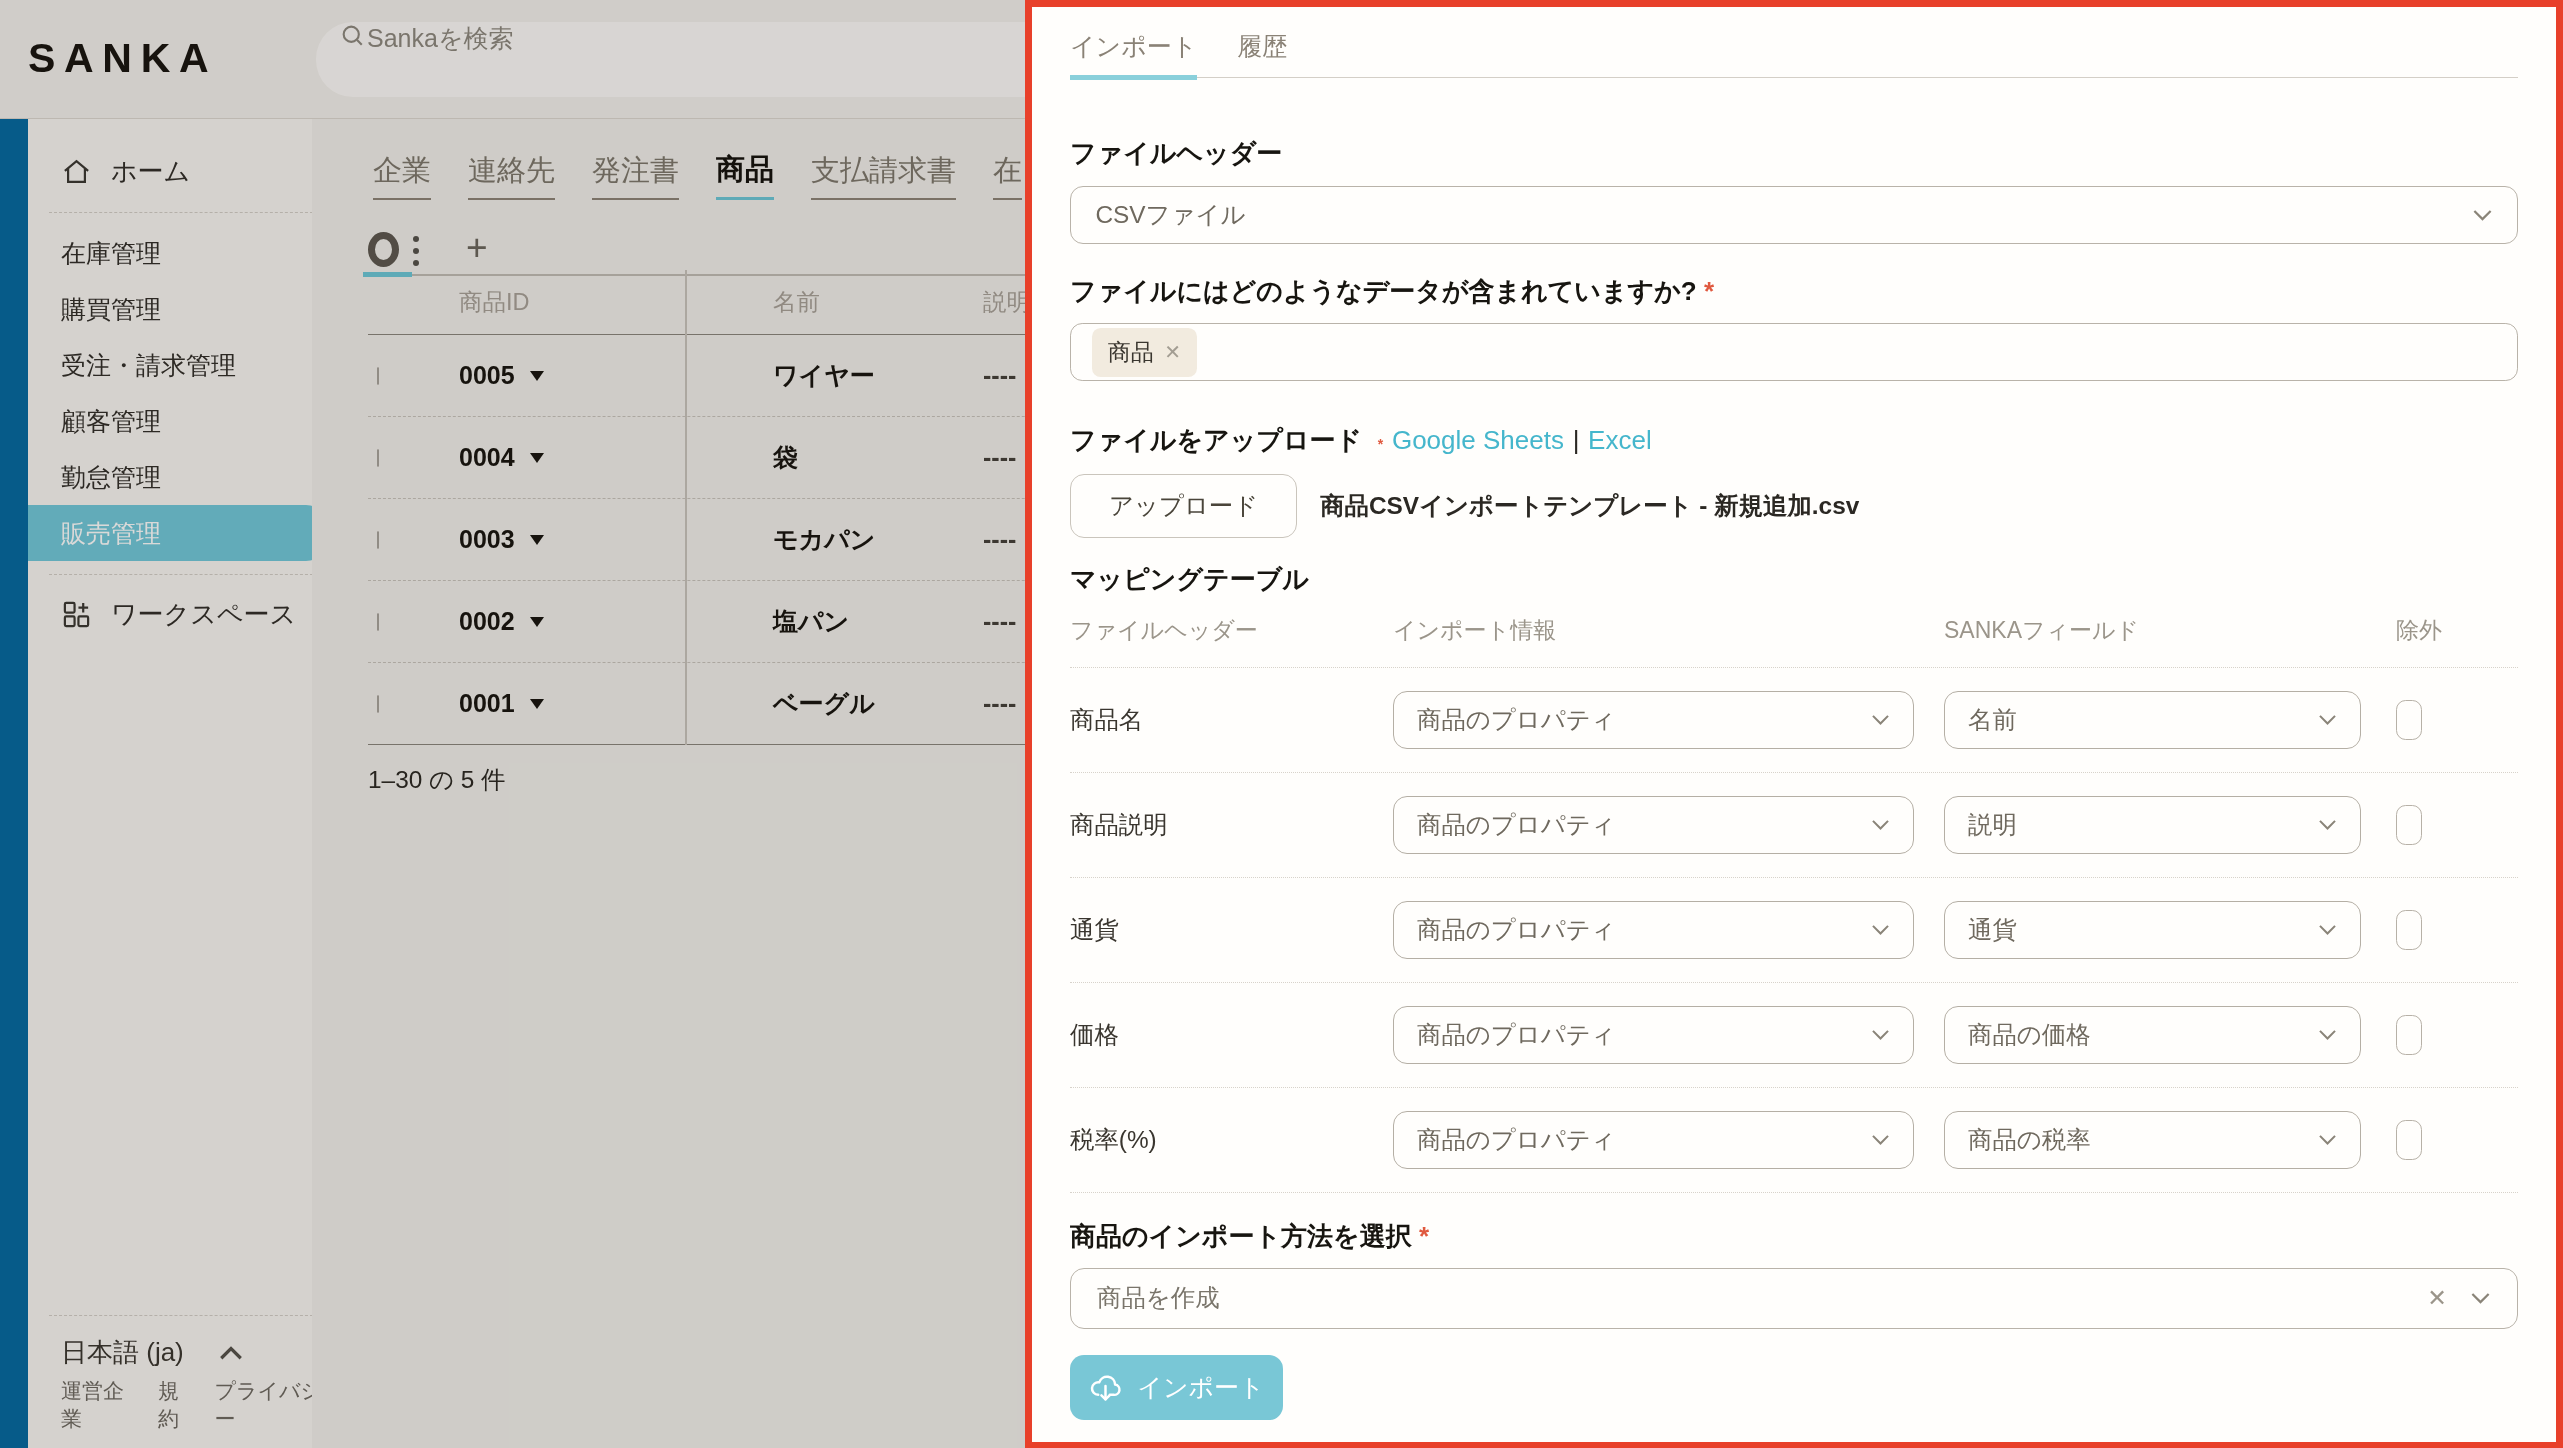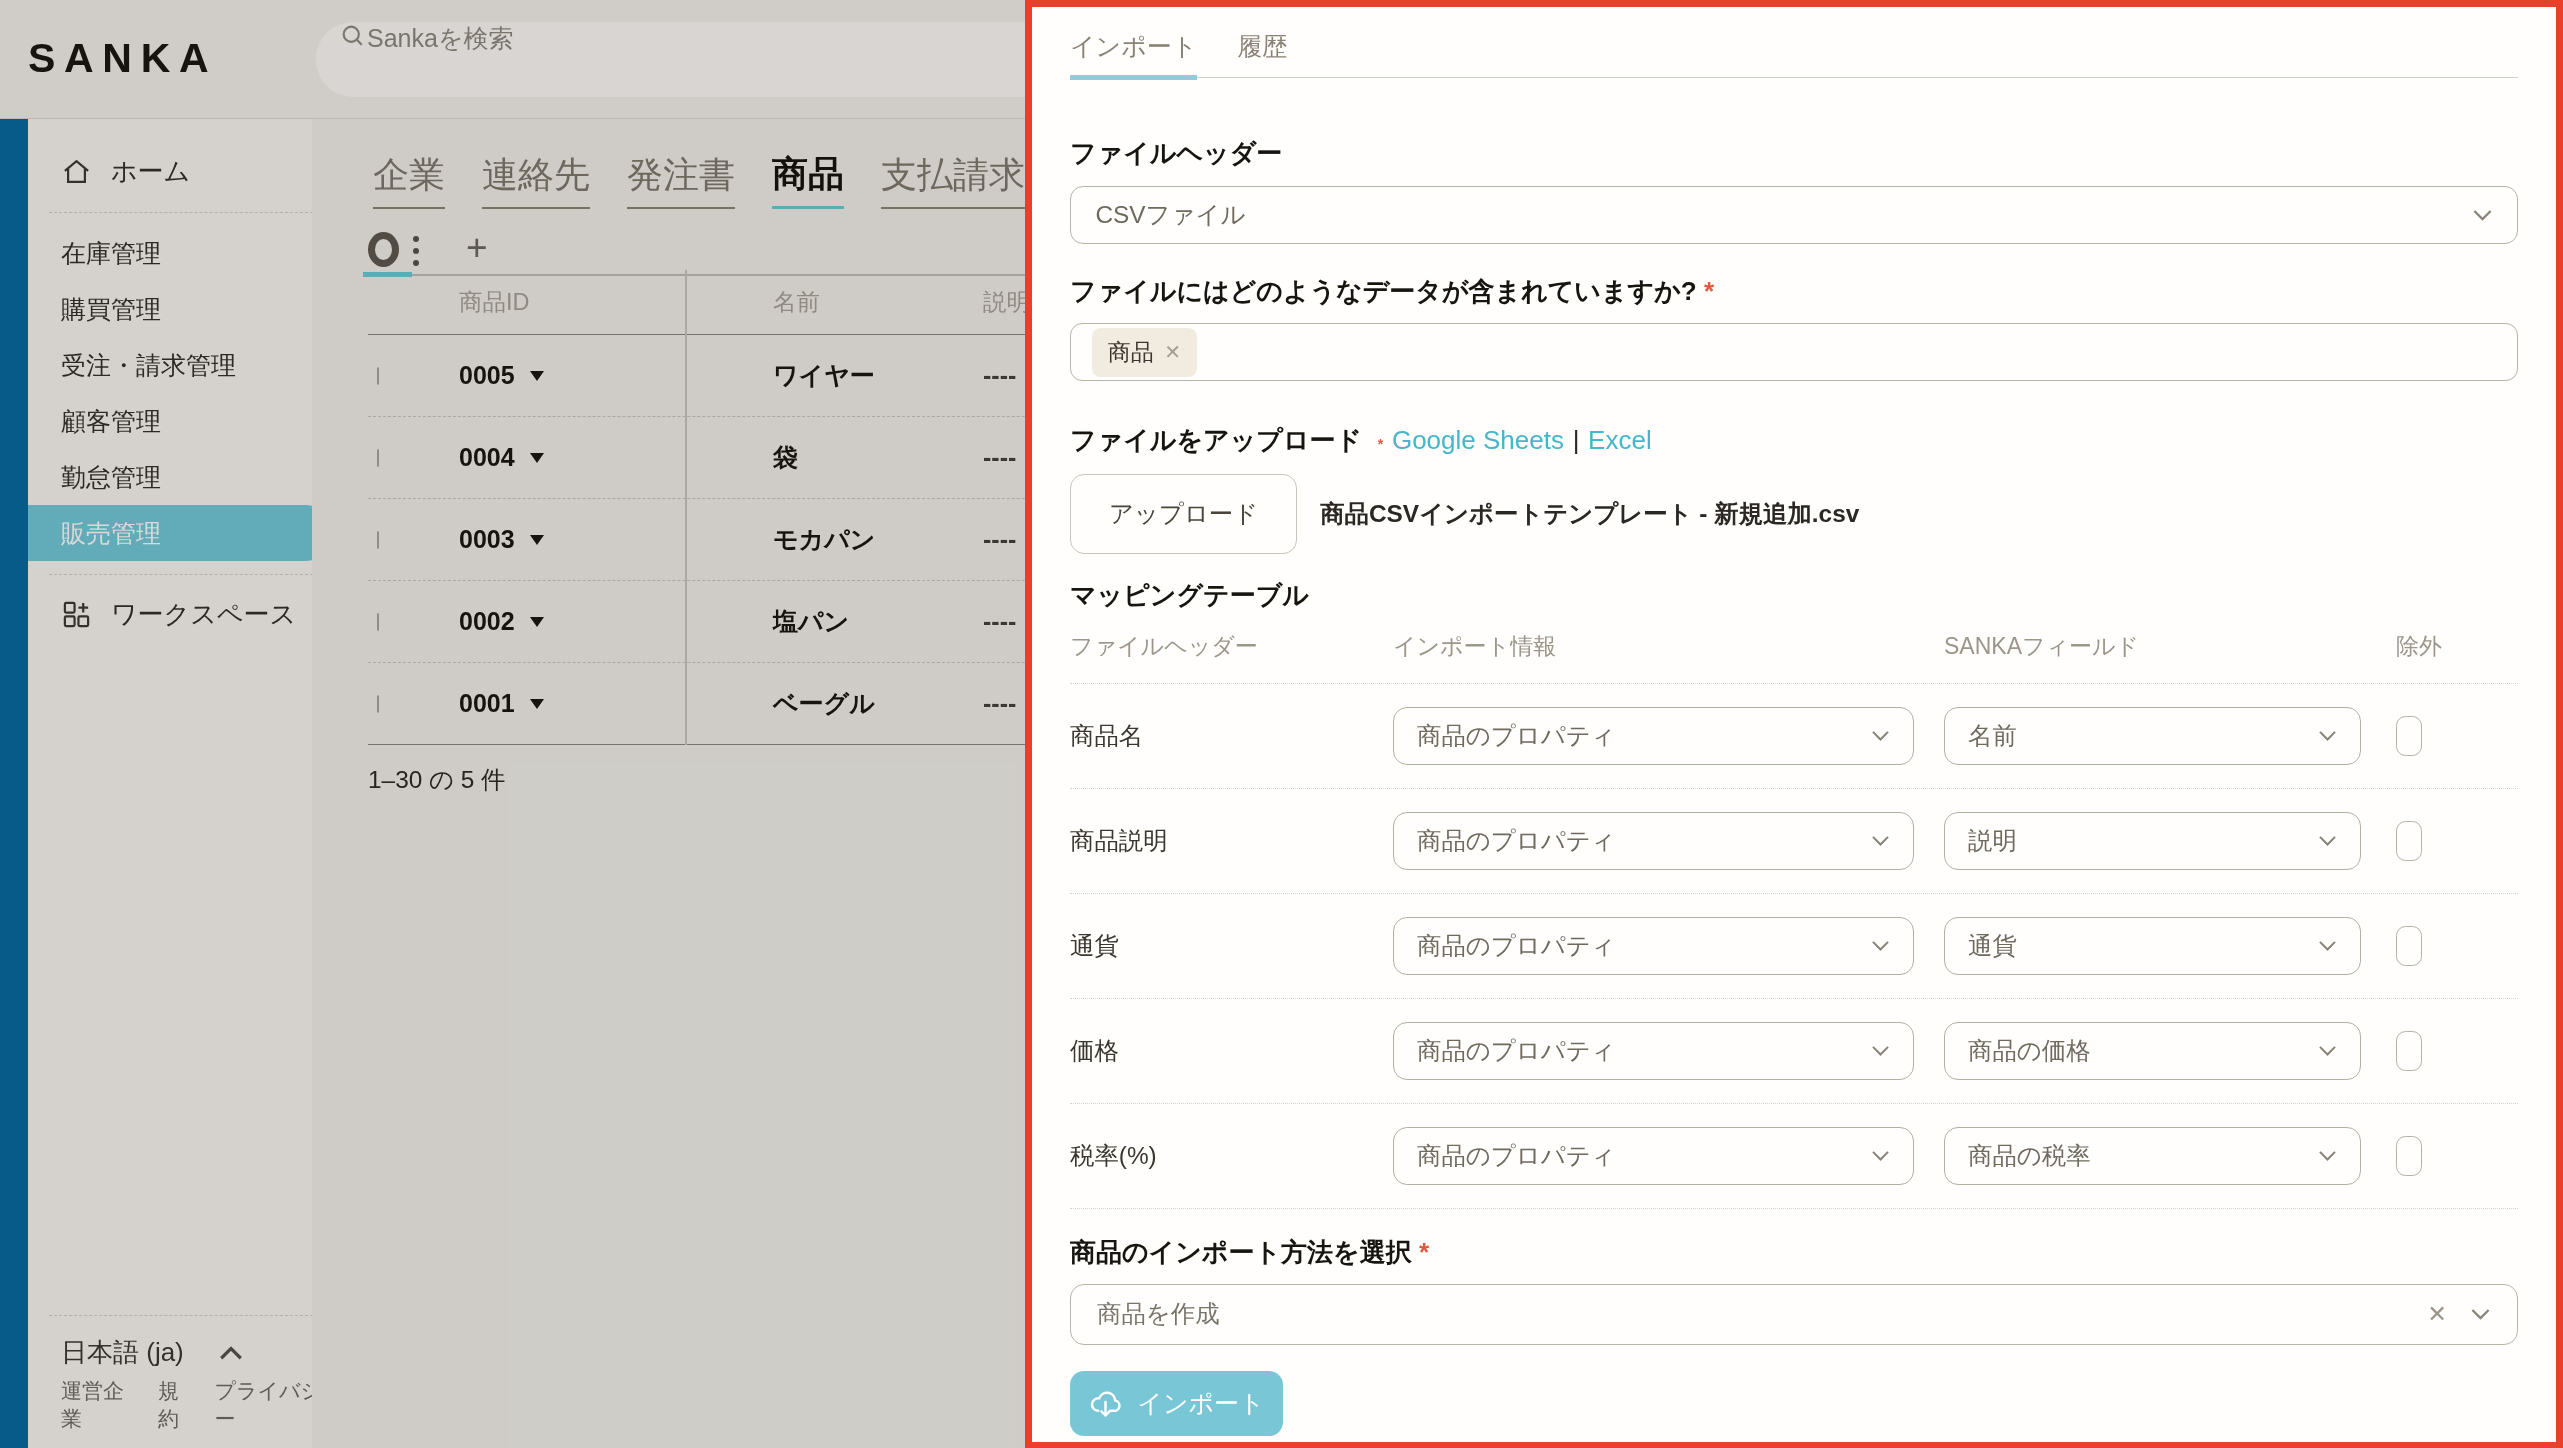--- a/index.html
+++ b/index.html
@@ -31,21 +31,21 @@
     margin-right:10.5px; }
   .side-bottom { position:absolute; left:0; right:0; bottom:0; padding:0 0 15.7px 0; }
   .lang-row { display:flex; align-items:center; gap:34px; padding-left:33px;
     height:49px; font-size:26px; color:#3a362f; }
   .legal-row { display:flex; gap:15.7px; padding-left:33px; font-size:21px; color:#6e6961; }
 
   
   .main { position:absolute; left:312px; top:119px; width:2251px; height:1330px;
     background:#f2f0ec; }
   .tabs { position:absolute; left:61px; top:31px; display:flex; gap:37px; align-items:flex-end; }
-  .tab { font-size:36px; color:#7e786d; padding-bottom:7px;
+  .tab { font-size:29px; color:#7e786d; padding-bottom:7px;
     border-bottom:2.6px solid #8d8478; cursor:pointer; white-space:nowrap; }
   .tab.active { color:#14110d; font-weight:700; border-bottom:3.5px solid #6cc8d8; }
   .minibar { position:absolute; left:56px; top:113px; width:1090px; height:38px; }
   .oicon { position:absolute; left:0; top:0; width:31px; height:35px;
     border:7.8px solid #5d5850; border-radius:50%; }
   .tealseg { position:absolute; left:-5.2px; top:40px; width:49px; height:5.2px; background:#6cc8d8; }
   .mline { position:absolute; left:44px; right:0; top:42px; height:1.7px; background:#c2bdb5; }
   .dots { position:absolute; left:45px; top:3.5px; display:flex; flex-direction:column; gap:6.1px; }
   .dots i { width:6.1px; height:6.1px; border-radius:50%; background:#55524c; }
   .plus { position:absolute; left:98px; top:-5.2px; font-size:37px; color:#6b665d; font-weight:400; }
@@ -87,21 +87,21 @@
   .tagfield { margin-top:14px; height:58px; border:1.7px solid #b9b3a9; border-radius:12.2px;
     display:flex; align-items:center; padding:0 21px; background:#fffefc; }
   .tagpill { display:flex; align-items:center; gap:10.5px; background:#f2ebdf; border-radius:8.7px;
     padding:8.7px 15.7px; font-size:23px; color:#3a362f; }
   .tagpill .x { color:#a39d92; font-size:20px; cursor:pointer; }
   .upload-row { margin-top:42px; display:flex; align-items:baseline; gap:8.7px; }
   .upload-row .lbl { font-size:26px; font-weight:700; color:#171510; margin-right:7px; }
   .tlink { font-size:26px; color:#45b6cc; cursor:pointer; }
   .lsep { font-size:26px; color:#2b2823; }
   .upload-btn-row { margin-top:15.7px; display:flex; align-items:center; gap:23px; }
-  .upload-btn { height:80px; padding:0 38px; border:1.7px solid #cac5bc; border-radius:14px;
+  .upload-btn { height:64px; padding:0 38px; border:1.7px solid #cac5bc; border-radius:14px;
     background:#fffefc; font-size:24.4px; color:#4a453a; display:flex; align-items:center; cursor:pointer; }
   .filename { font-size:24.4px; font-weight:600; color:#2b2823; }
   .map-title { margin-top:24.4px; font-size:26px; font-weight:700; color:#171510; }
   .mgrid-head { margin-top:17.4px; display:grid; grid-template-columns:323px 551px 452px 1fr;
     padding-bottom:21px; border-bottom:1.7px dotted #d8d3cb; }
   .mgrid-head span { font-size:23px; color:#9b958a; }
   .mrow { display:grid; grid-template-columns:323px 551px 452px 1fr; align-items:center;
     height:105px; border-bottom:1.7px dotted #d8d3cb; }
   .mrow:last-of-type { border-bottom:none; }
   .mrow .rlabel { font-size:24.4px; color:#3a362f; }

